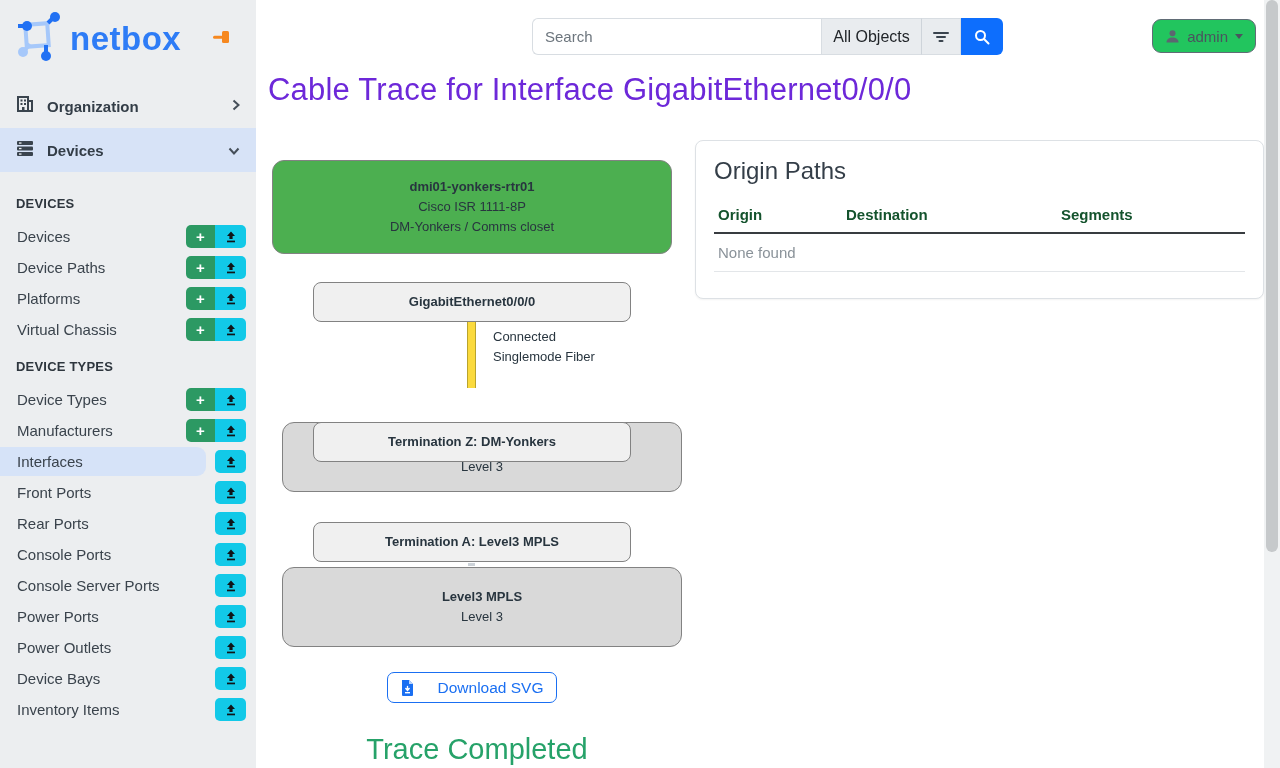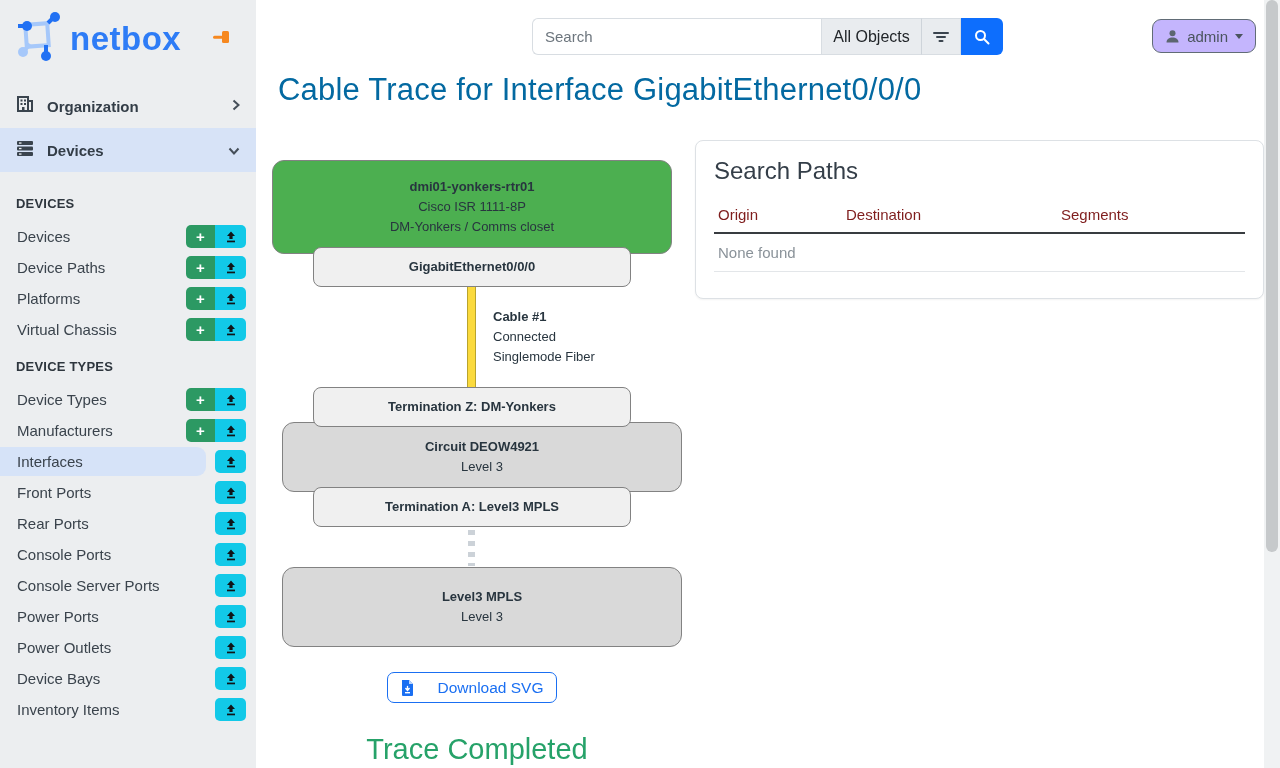--- a/index.html
+++ b/index.html
@@ -67,43 +67,43 @@
     width: 40px; height: 37px; background: #e9ecef; border: 1px solid #d8dde2; border-left: 1px solid #ced4da;
     display: flex; align-items: center; justify-content: center; cursor: pointer;
   }
   .search-btn {
     width: 42px; height: 37px; background: #0d6efd; border: none; border-radius: 0 6px 6px 0;
     display: flex; align-items: center; justify-content: center; cursor: pointer;
   }
 
   .user-btn {
     position: absolute; right: 24px; top: 19px; height: 34px; padding: 0 12px;
-    background: #c4b5fd; border: 1px solid #616c76; border-radius: 9px;
+    background: #22c55e; border: 1px solid #616c76; border-radius: 9px;
     display: flex; align-items: center; gap: 7px; cursor: pointer;
   }
   .user-btn .user-label { font-size: 15px; color: #4a545e; }
   .caret-down { width: 0; height: 0; border-left: 4px solid transparent; border-right: 4px solid transparent; border-top: 5px solid #4a545e; }
 
   .page-title {
-    position: absolute; left: 22px; top: 72px;
-    font-size: 31px; font-weight: 400; color: #0369a1; letter-spacing: 0.2px;
+    position: absolute; left: 12px; top: 72px;
+    font-size: 31px; font-weight: 400; color: #6d28d9; letter-spacing: 0.2px;
   }
 
   
   .trace-col { position: absolute; left: 16px; top: 160px; width: 400px; }
   .node { position: absolute; text-align: center; font-size: 13px; line-height: 20px; color: #28353f; }
   .node .node-title { font-weight: 700; }
   .node-device {
     left: 0; top: 0; width: 400px; height: 94px; background: #4caf50;
     border: 1px solid #828282; border-radius: 12px; padding-top: 16px;
   }
   .node-small {
     width: 318px; height: 40px; left: 41px; background: #f0f0f0;
     border: 1px solid #828282; border-radius: 8px;
-    display: flex; align-items: center; justify-content: center;
+    display: flex; align-items: center; justify-content: center; margin-top: 35px;
   }
   .node-interface { top: 87px; z-index: 2; }
   .node-term-z { top: 227px; z-index: 2; }
   .node-term-a { top: 327px; z-index: 2; }
   .node-wide {
     left: 0; width: 400px; background: #d9d9d9; border: 1px solid #828282;
     border-radius: 12px;
     margin-left: 10px;
   }
   .node-circuit { top: 262px; height: 70px; padding-top: 14px; z-index: 1; }
@@ -134,21 +134,21 @@
 
   
   .card {
     position: absolute; left: 439px; top: 140px; width: 569px; height: 159px;
     background: #fff; border: 1px solid #dde1e5; border-radius: 8px;
     box-shadow: 0 1px 2px rgba(0,0,0,0.05); padding: 16px 18px;
   }
   .card-title { font-size: 24px; font-weight: 400; color: #343e48; }
   .paths-table { width: 100%; border-collapse: collapse; margin-top: 13px; }
   .paths-table th {
-    text-align: left; font-size: 15px; font-weight: 400; color: #7f1d1d;
+    text-align: left; font-size: 15px; font-weight: 700; color: #14532d;
     padding: 8px 0 9px 4px; border-bottom: 2px solid #383c40;
   }
   .paths-table th.col-origin { width: 128px; }
   .paths-table th.col-dest { width: 215px; }
   .paths-table td { font-size: 15px; color: #8a9299; padding: 10px 0 10px 4px; border-bottom: 1px solid #e3e6e9; margin-left: 36px; }
 
   
   .scrollbar { position: absolute; right: 0; top: 0; width: 16px; height: 768px; background: #f0f2f3; }
   .scroll-thumb { position: absolute; left: 2px; top: 0; width: 12px; height: 552px; background: #c6c9cb; border-radius: 6px; }
 </style>
@@ -481,21 +481,21 @@
           <rect x="4" y="12" width="5" height="1.4" fill="#ffffff"></rect>
         </svg>
         <span>Download SVG</span>
       </button>
     </div>
 
     <div class="trace-status">Trace Completed</div>
   </div>
 
   <div class="card">
-    <div class="card-title">Search Paths</div>
+    <div class="card-title">Origin Paths</div>
     <table class="paths-table">
       <thead>
         <tr>
           <th class="col-origin">Origin</th>
           <th class="col-dest">Destination</th>
           <th>Segments</th>
         </tr>
       </thead>
       <tbody>
         <tr>

